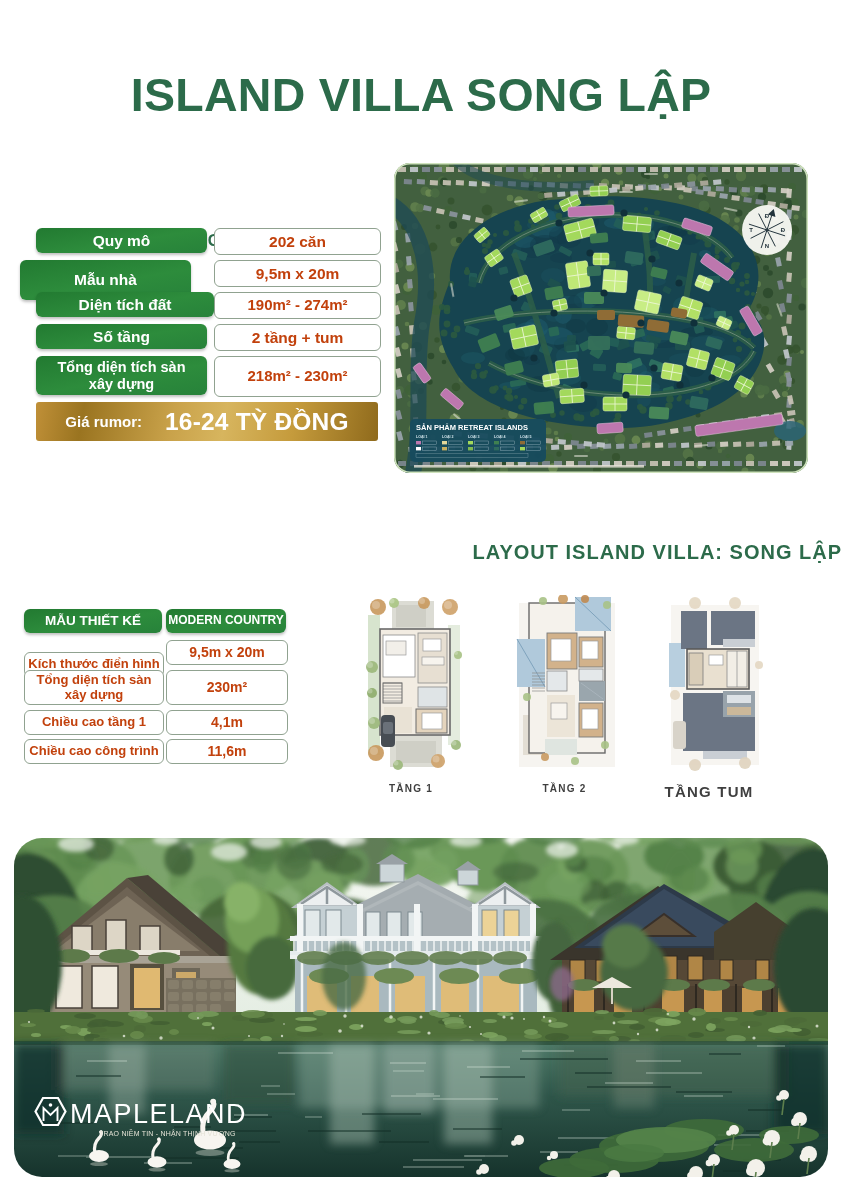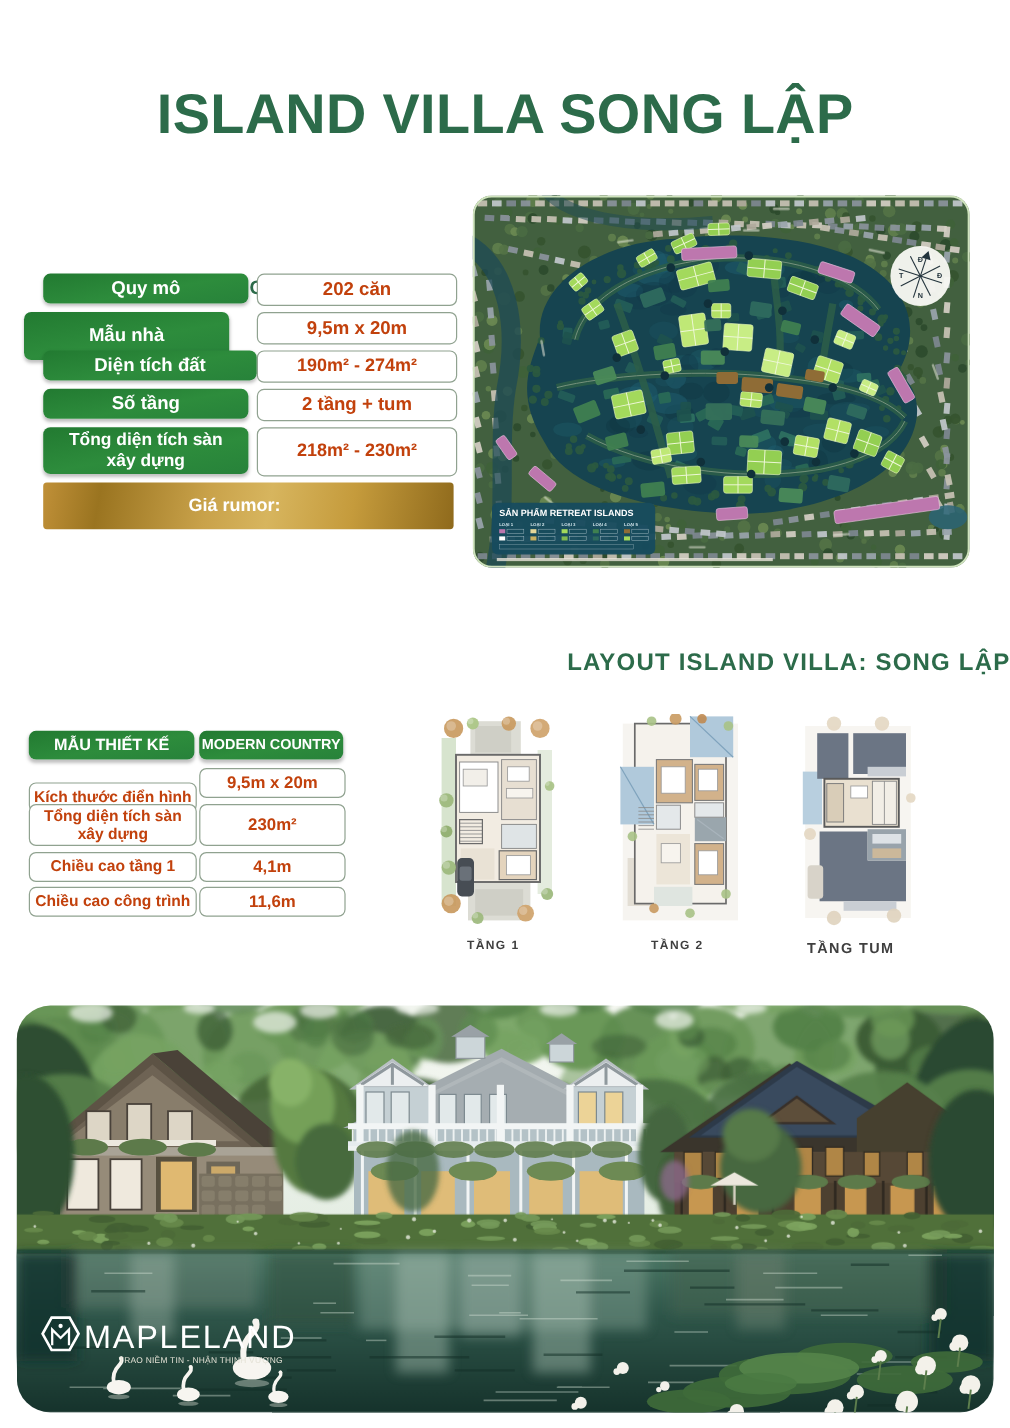--- a/index.html
+++ b/index.html
@@ -36,20 +36,21 @@
 <div class="wbox" style="left:214px;top:324px;width:165px;height:25px;font-size:15.5px;">2 tầng + tum</div>
 
 <div class="pill" style="left:36px;top:356px;width:171px;height:39px;font-size:14.5px;">Tổng diện tích sàn<br>xây dựng</div>
 
 <div class="wbox" style="left:214px;top:356px;width:165px;height:39px;font-size:15px;">218m² - 230m²</div>
 
 <div class="abs" style="left:36px;top:402px;width:342px;height:39px;border-radius:3px;
      background:linear-gradient(100deg,#c09038 0%,#9a7420 14%,#c9a24a 40%,#d7b55e 55%,#c59b3c 75%,#8f6a1c 100%);
      display:flex;align-items:center;justify-content:center;color:#fff;">
   <span style="font-size:15px;font-weight:bold;margin-right:23px;">Giá rumor:</span>
+  <span style="font-size:24.5px;font-weight:bold;letter-spacing:0.2px;">16-24 TỲ ĐỒNG</span>
 </div>
 
 <div class="abs" style="left:394px;top:163px;width:414px;height:310px;">
 <svg width="414" height="310" viewBox="0 0 414 310">
 <defs>
         <clipPath id="mapclip">
           <rect x="0" y="0" width="414" height="310" rx="16"></rect>
         </clipPath>
       </defs>
 <g clip-path="url(#mapclip)">
@@ -1262,21 +1263,21 @@
 <circle cx="10" cy="100" r="5" fill="#e3d7c2" opacity="0.9"></circle>
 <circle cx="30" cy="170" r="6" fill="#dfd3be" opacity="0.9"></circle>
 <circle cx="80" cy="168" r="6" fill="#dfd3be" opacity="0.9"></circle>
 <circle cx="94" cy="70" r="4" fill="#e3d7c2" opacity="0.9"></circle>
 </svg></div>
 
 <div class="abs" style="left:356px;top:783px;width:110px;text-align:center;color:#3f3f3f;font-size:10px;font-weight:bold;letter-spacing:1.2px;">TẦNG 1</div>
 
 <div class="abs" style="left:512px;top:783px;width:105px;text-align:center;color:#3f3f3f;font-size:10px;font-weight:bold;letter-spacing:1.2px;">TẦNG 2</div>
 
-<div class="abs" style="left:659px;top:783px;width:100px;text-align:center;color:#3f3f3f;font-size:12px;font-weight:bold;letter-spacing:1.2px;">TẦNG TUM</div>
+<div class="abs" style="left:659px;top:783px;width:100px;text-align:center;color:#3f3f3f;font-size:15px;font-weight:bold;letter-spacing:1.2px;">TẦNG TUM</div>
 
 <div class="abs" style="left:14px;top:838px;width:814px;height:339px;">
 <svg width="814" height="339" viewBox="0 0 814 339">
 <defs>
 <clipPath id="photoclip">
           <rect x="0" y="0" width="814" height="339" rx="28"></rect>
         </clipPath>
 <linearGradient id="skyg" x1="0" y1="0" x2="0" y2="1">
 <stop offset="0" stop-color="#f6f8f3"></stop>
           <stop offset="1" stop-color="#e2ece1"></stop>

